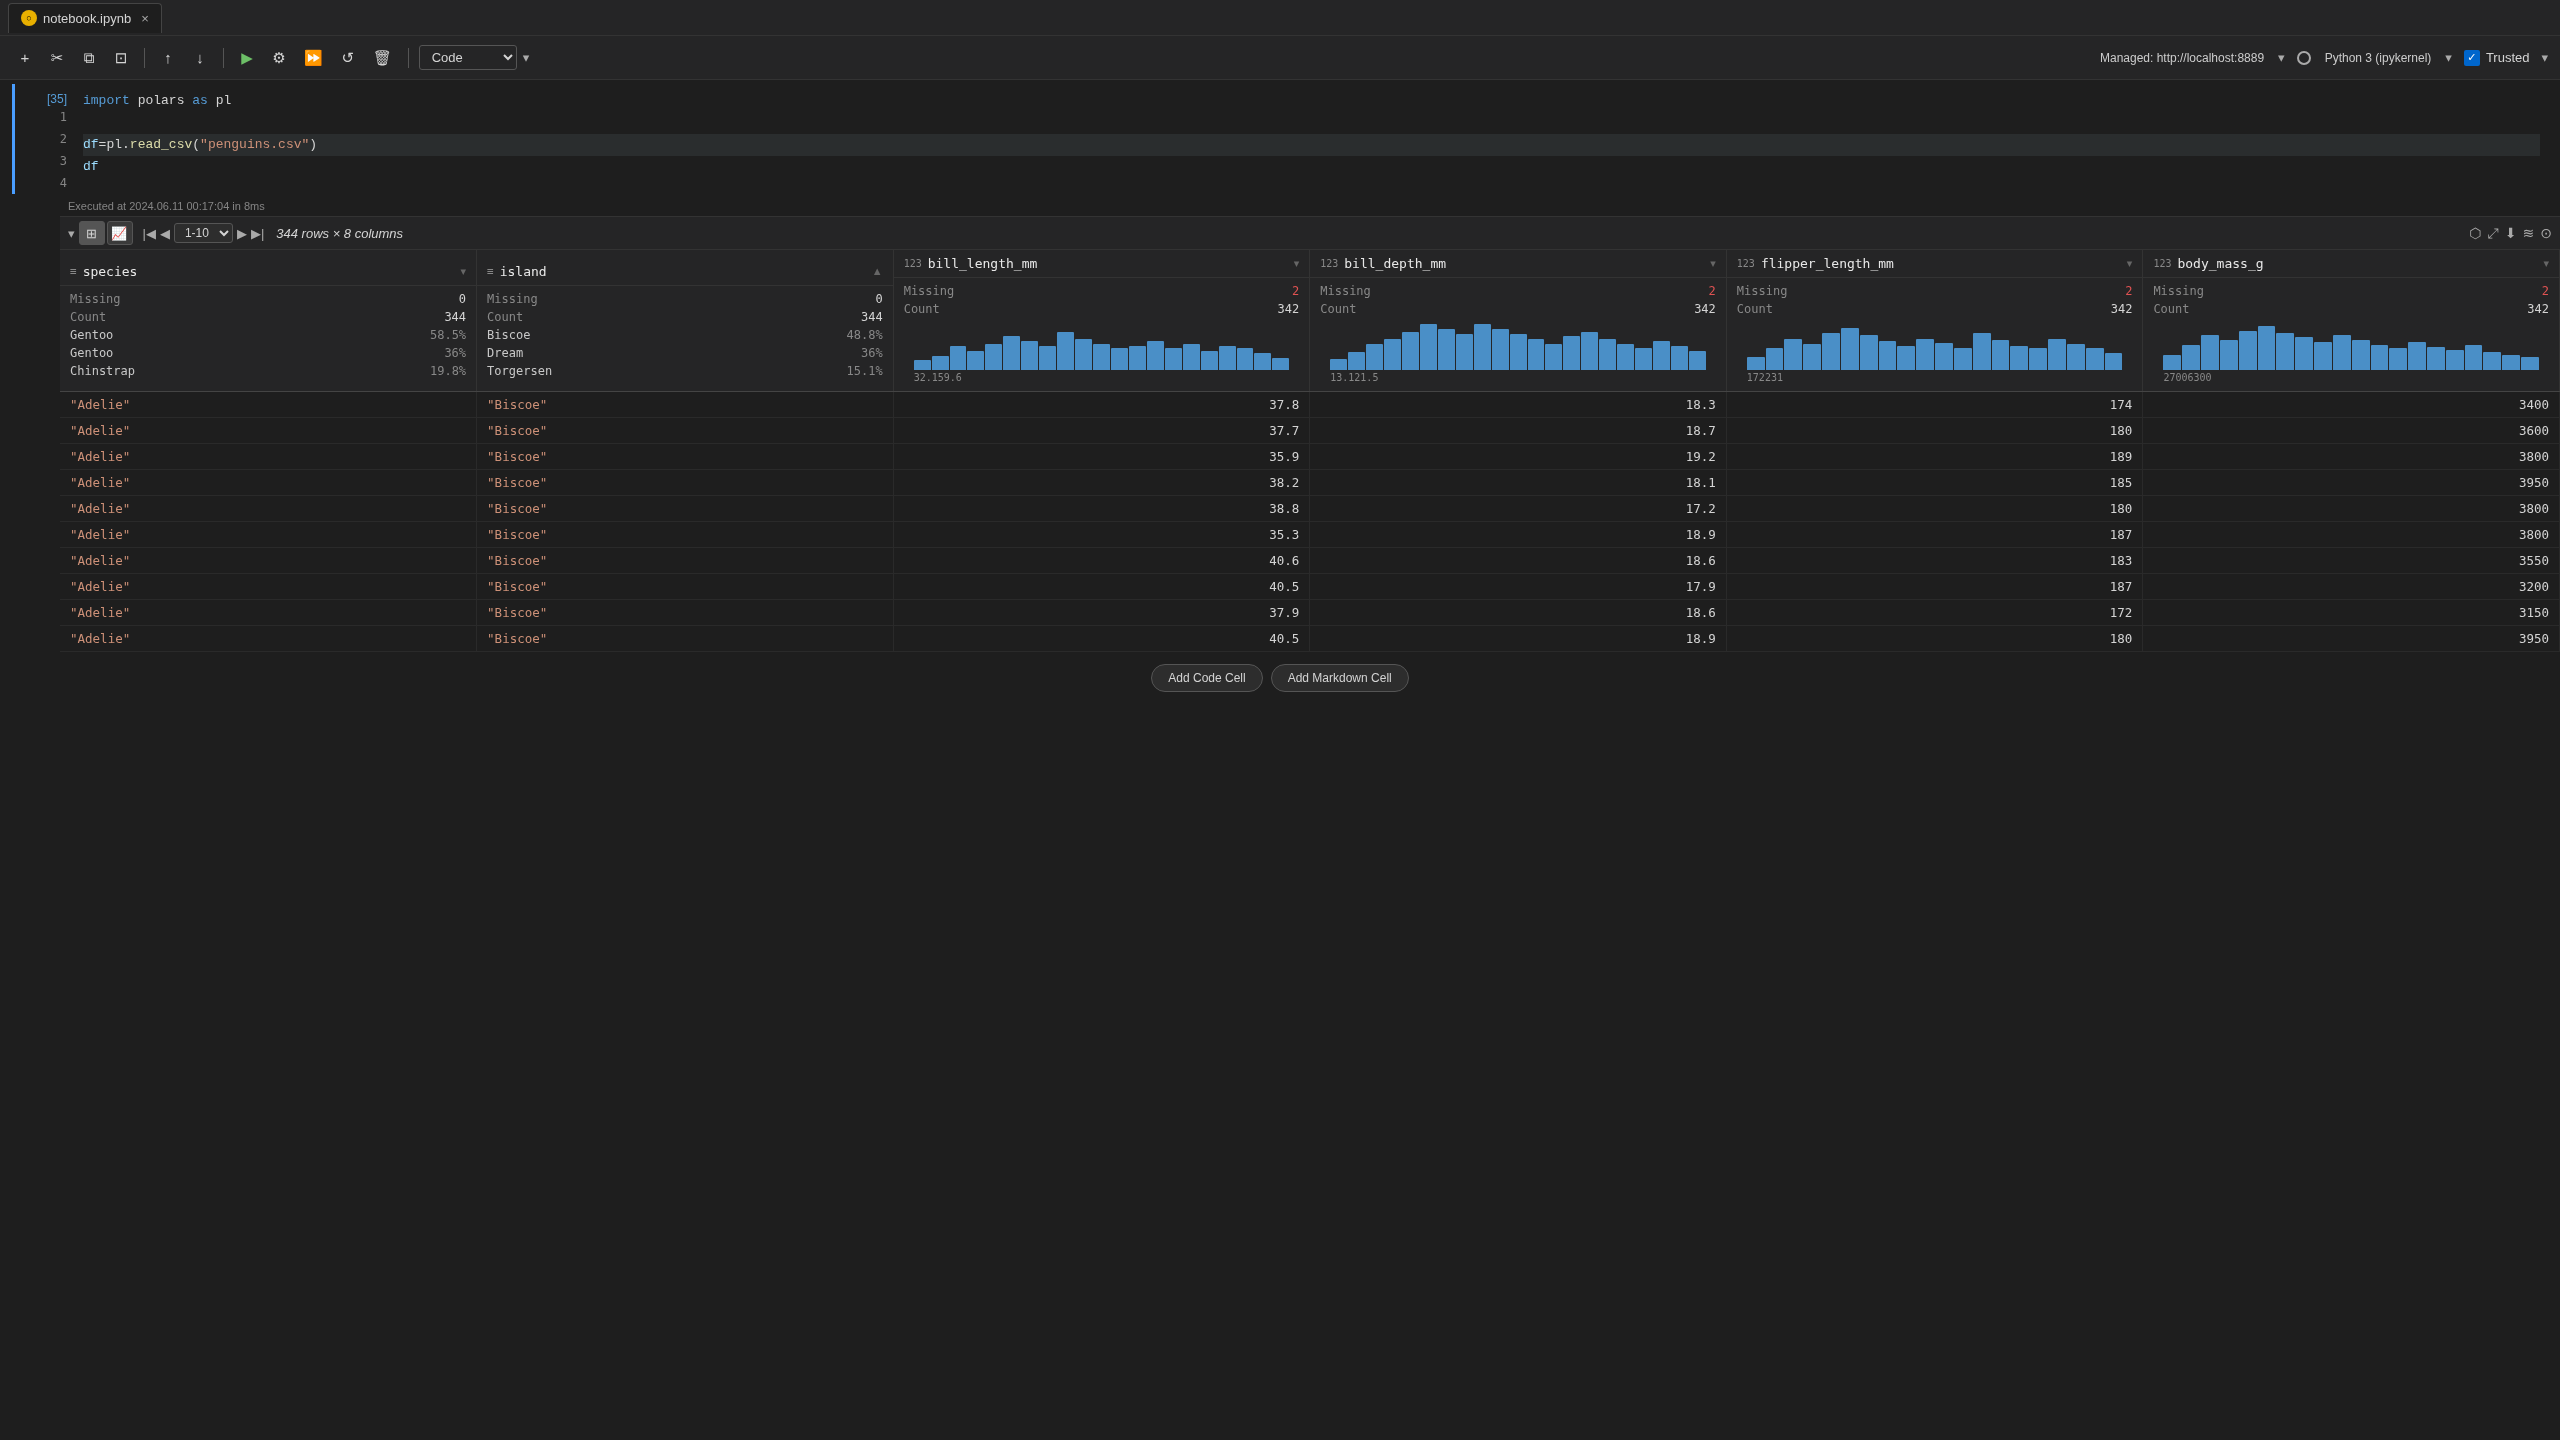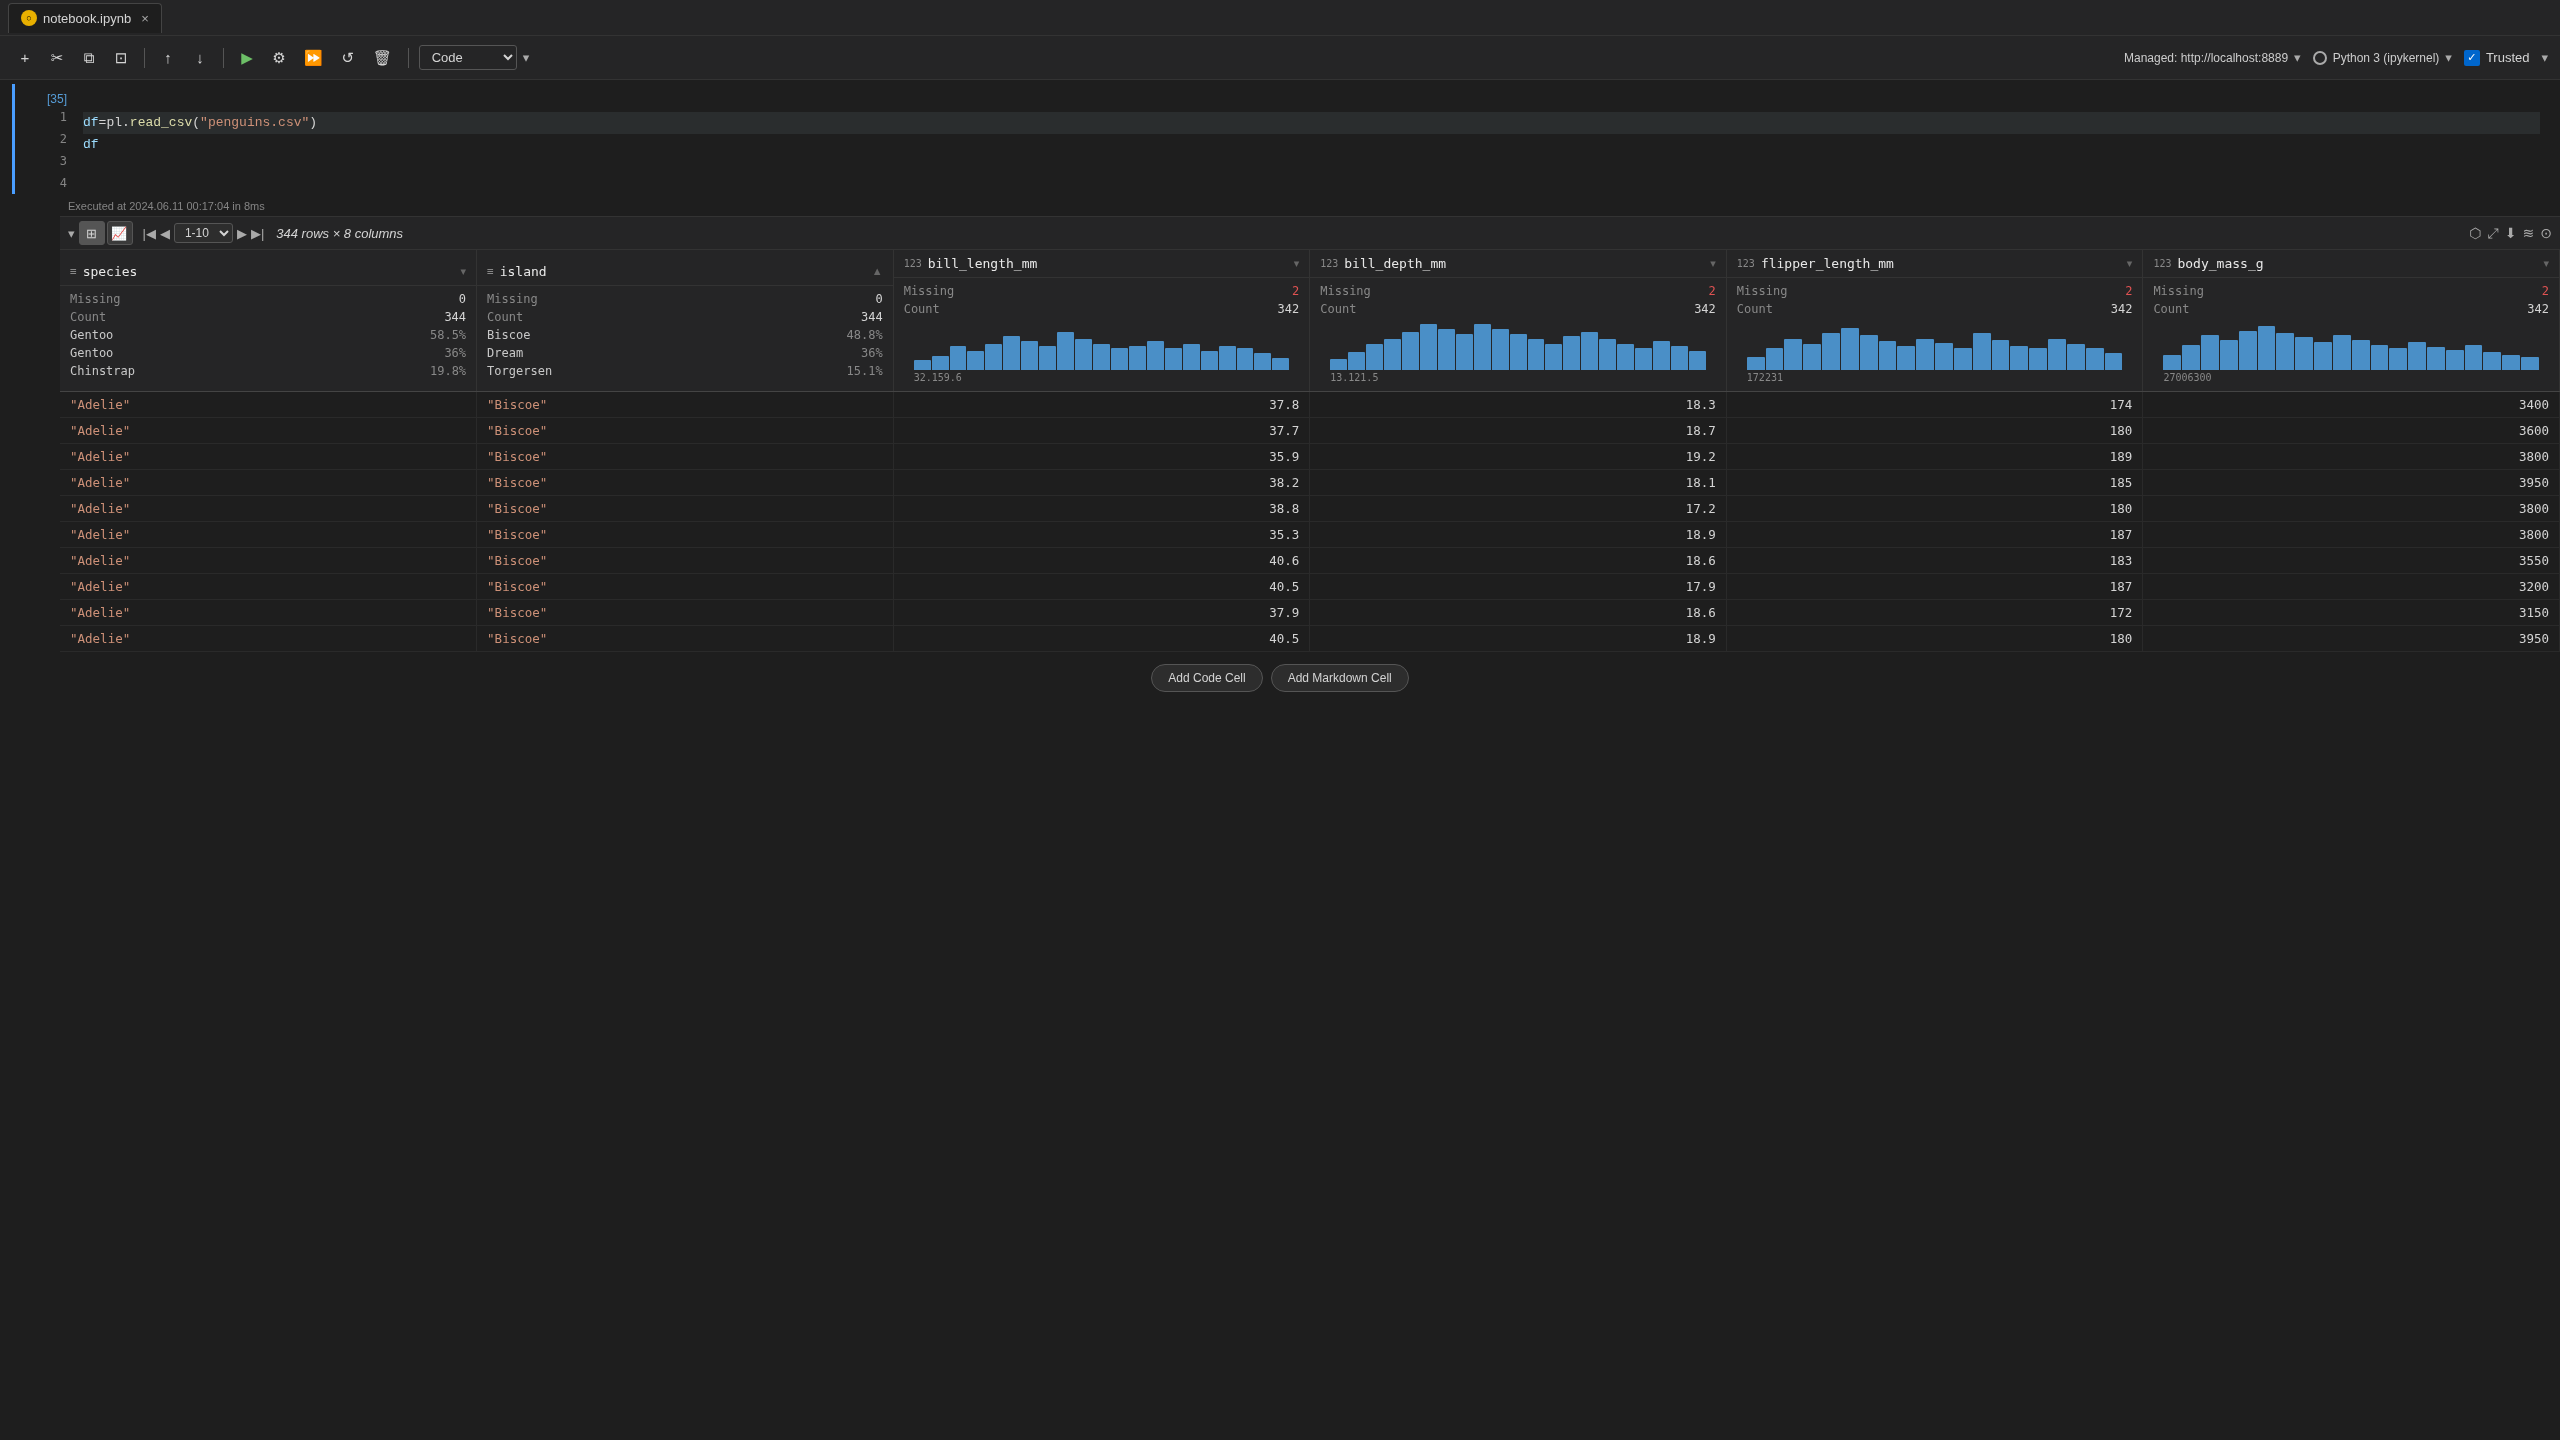--- a/index.html
+++ b/index.html
@@ -67,21 +67,21 @@
     .toolbar-separator {
       width: 1px; height: 20px;
       background: #555;
       margin: 0 4px;
     }
     .kernel-section {
       display: flex; align-items: center; gap: 12px;
       margin-left: auto;
     }
     .kernel-info {
-      display: flex; align-items: center; gap: 6px;
+      display: flex; align-items: center; gap: 14px;
       color: #ccc; font-size: 12px;
     }
     .kernel-circle {
       width: 14px; height: 14px;
       border: 2px solid #aaa;
       border-radius: 50%;
     }
     .trusted-btn {
       display: flex; align-items: center; gap: 6px;
       background: none; border: none; color: #d4d4d4;
@@ -358,20 +358,21 @@
   <div class="cell-gutter">
     <span class="cell-exec">[35]</span>
     <div class="line-numbers">
       <span class="line-num">1</span>
       <span class="line-num">2</span>
       <span class="line-num">3</span>
       <span class="line-num">4</span>
     </div>
   </div>
   <div class="cell-content">
+    <div class="code-line"><span class="kw">import</span> <span style="color:#d4d4d4;">polars</span> <span class="kw">as</span> <span style="color:#d4d4d4;">pl</span></div>
     <div class="code-line">&nbsp;</div>
     <div class="code-line active-line"><span style="color:#9cdcfe;">df</span>=<span style="color:#d4d4d4;">pl</span>.<span style="color:#dcdcaa;">read_csv</span>(<span class="str">"penguins.csv"</span>)</div>
     <div class="code-line"><span style="color:#9cdcfe;">df</span></div>
   </div>
 </div>
 <div class="cell-exec-info">Executed at 2024.06.11 00:17:04 in 8ms</div>
 
 <div class="output-area">
 
   <div class="df-toolbar">

